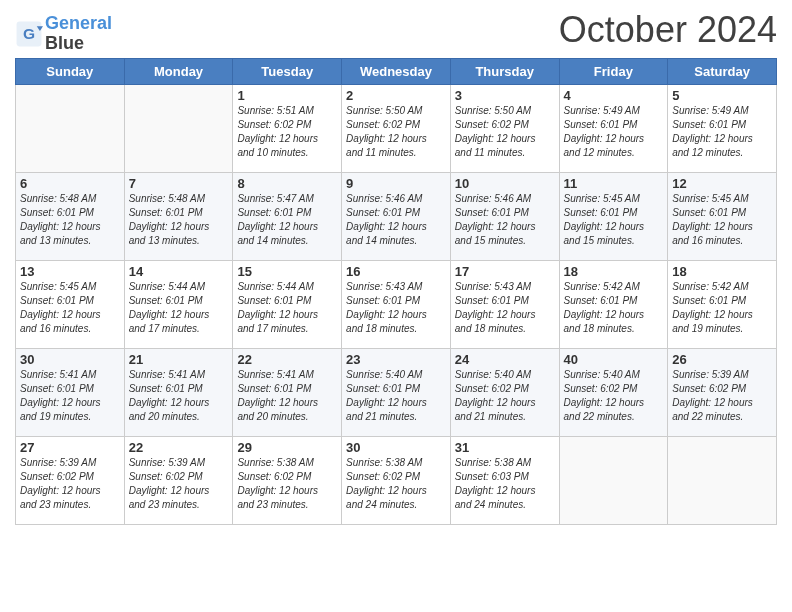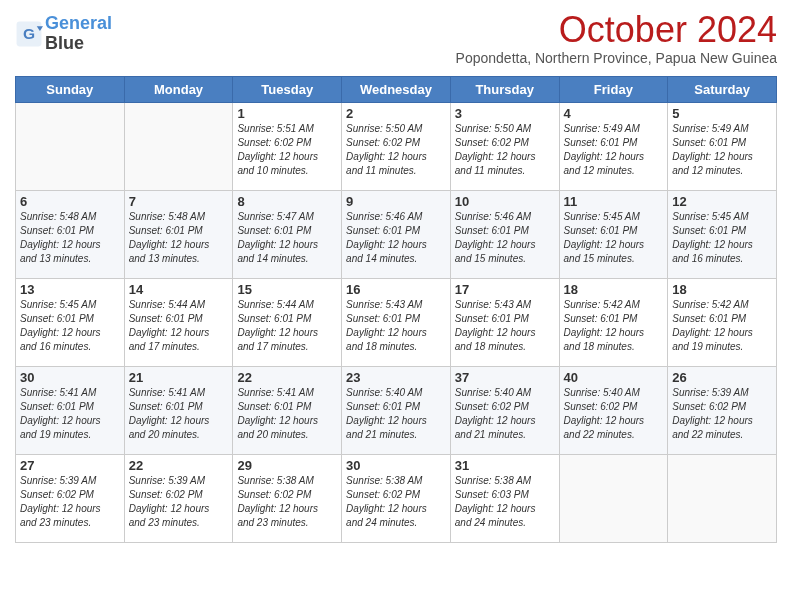--- a/index.html
+++ b/index.html
@@ -34,21 +34,21 @@
       width: 28px;
       height: 28px;
       margin-right: 2px;
     }
     .title-section {
       text-align: right;
     }
     .month-title {
       font-size: 36px;
       font-weight: normal;
-      color: #b91c1c;
+      color: #404040;
       line-height: 1.1;
     }
     .location {
       font-size: 14px;
       color: #555;
       margin-bottom: 6px;
     }
     .calendar {
       width: 100%;
       border-collapse: collapse;
@@ -108,21 +108,20 @@
     </svg>
     <div>
       <div class="logo-text">
         <span>General</span><br>
         <span style="color:#404040">Blue</span>
       </div>
     </div>
   </div>
   <div class="title-section">
     <div class="month-title">October 2024</div>
-    <div class="location">Popondetta, Northern Province, Papua New Guinea</div>
   </div>
 </div>
 
 <table class="calendar">
   <thead>
     <tr id="weekday-header">
         <th>Sunday</th>
         <th>Monday</th>
         <th>Tuesday</th>
         <th>Wednesday</th>
@@ -319,21 +318,21 @@
         </td>
         <td>
           <span class="day-number">23</span>
         <div class="day-info">
           <span>Sunrise: 5:40 AM</span><br>
           <span>Sunset: 6:01 PM</span><br>
           <span>Daylight: 12 hours and 21 minutes.</span>
         </div>
         </td>
         <td>
-          <span class="day-number">37</span>
+          <span class="day-number">24</span>
         <div class="day-info">
           <span>Sunrise: 5:40 AM</span><br>
           <span>Sunset: 6:02 PM</span><br>
           <span>Daylight: 12 hours and 21 minutes.</span>
         </div>
         </td>
         <td>
           <span class="day-number">40</span>
         <div class="day-info">
           <span>Sunrise: 5:40 AM</span><br>

